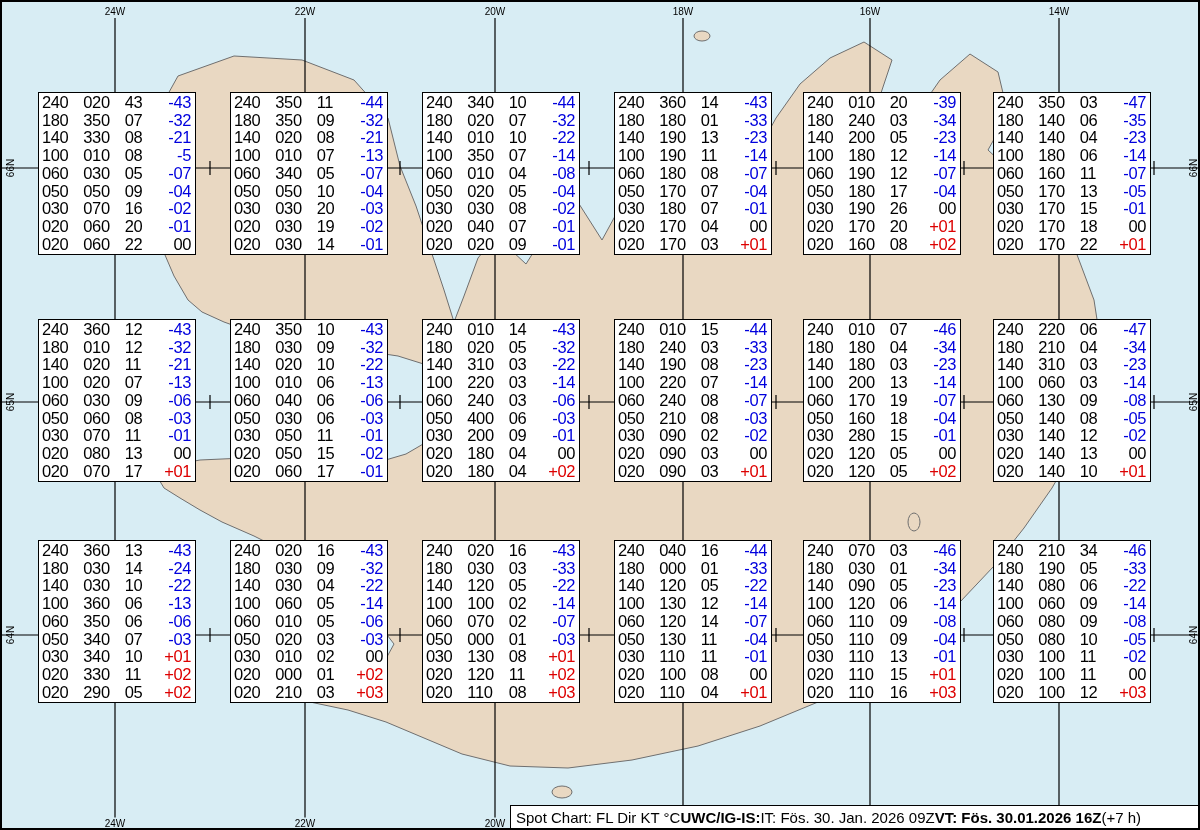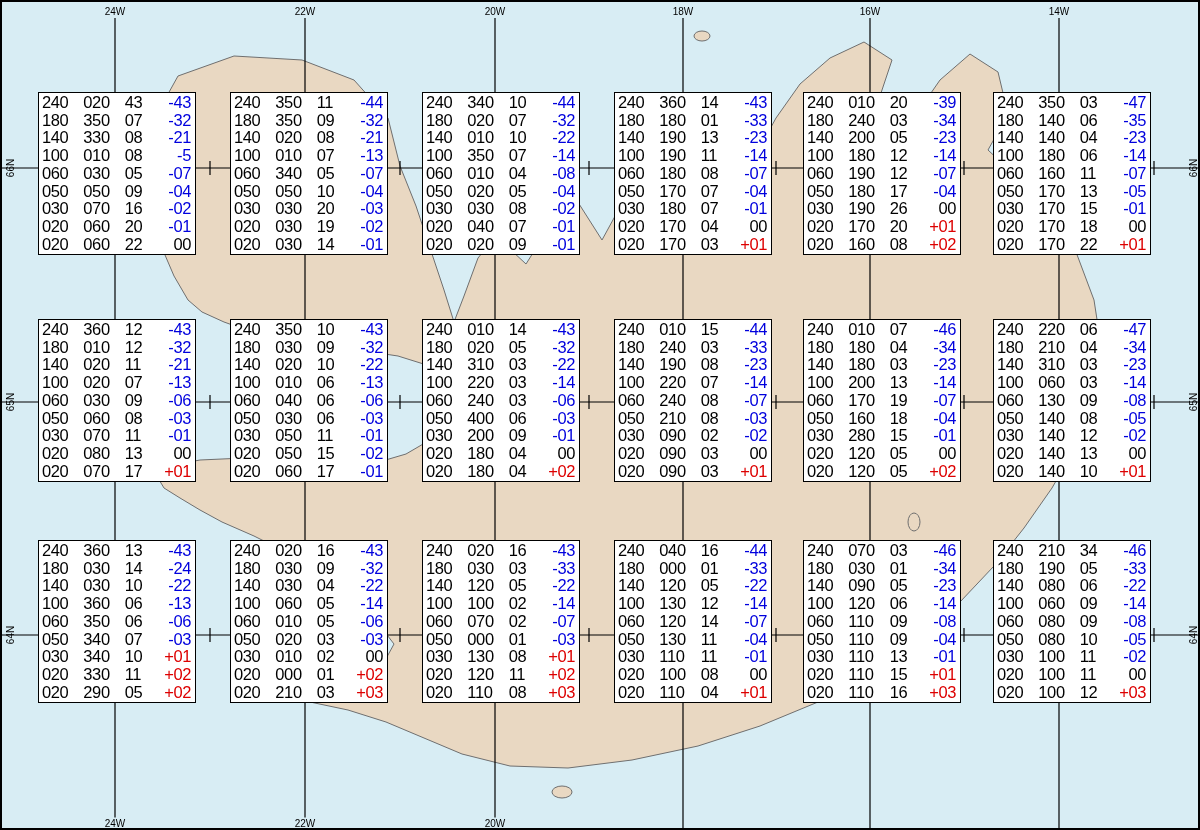--- a/index.html
+++ b/index.html
@@ -1116,13 +1116,20 @@
       <span class="geo-label" style="background: rgb(216, 237, 244); left: 303px; top: 821px;">22W</span>
       <span class="geo-label" style="background: rgb(216, 237, 244); left: 493px; top: 821px;">20W</span>
       <span class="geo-label lat-label" style="left: 8px; top: 166px;">66N</span>
       <span class="geo-label lat-label" style="left: 8px; top: 400px;">65N</span>
       <span class="geo-label lat-label" style="left: 8px; top: 633px;">64N</span>
       <span class="geo-label lat-label" style="left: 1191px; top: 166px;">66N</span>
       <span class="geo-label lat-label" style="left: 1191px; top: 400px;">65N</span>
       <span class="geo-label lat-label" style="left: 1191px; top: 633px;">64N</span>
     </div>
 
+  <div class="statusbar">
+    <span>Spot Chart: FL Dir KT °C </span>
+    <b>UWC/IG-IS:</b>
+    <span> IT: Fös. 30. Jan. 2026 09Z </span>
+    <b>VT: Fös. 30.01.2026 16Z</b>
+    <span> (+7 h)</span>
+  </div>
 </div>
 
 </body></html>

